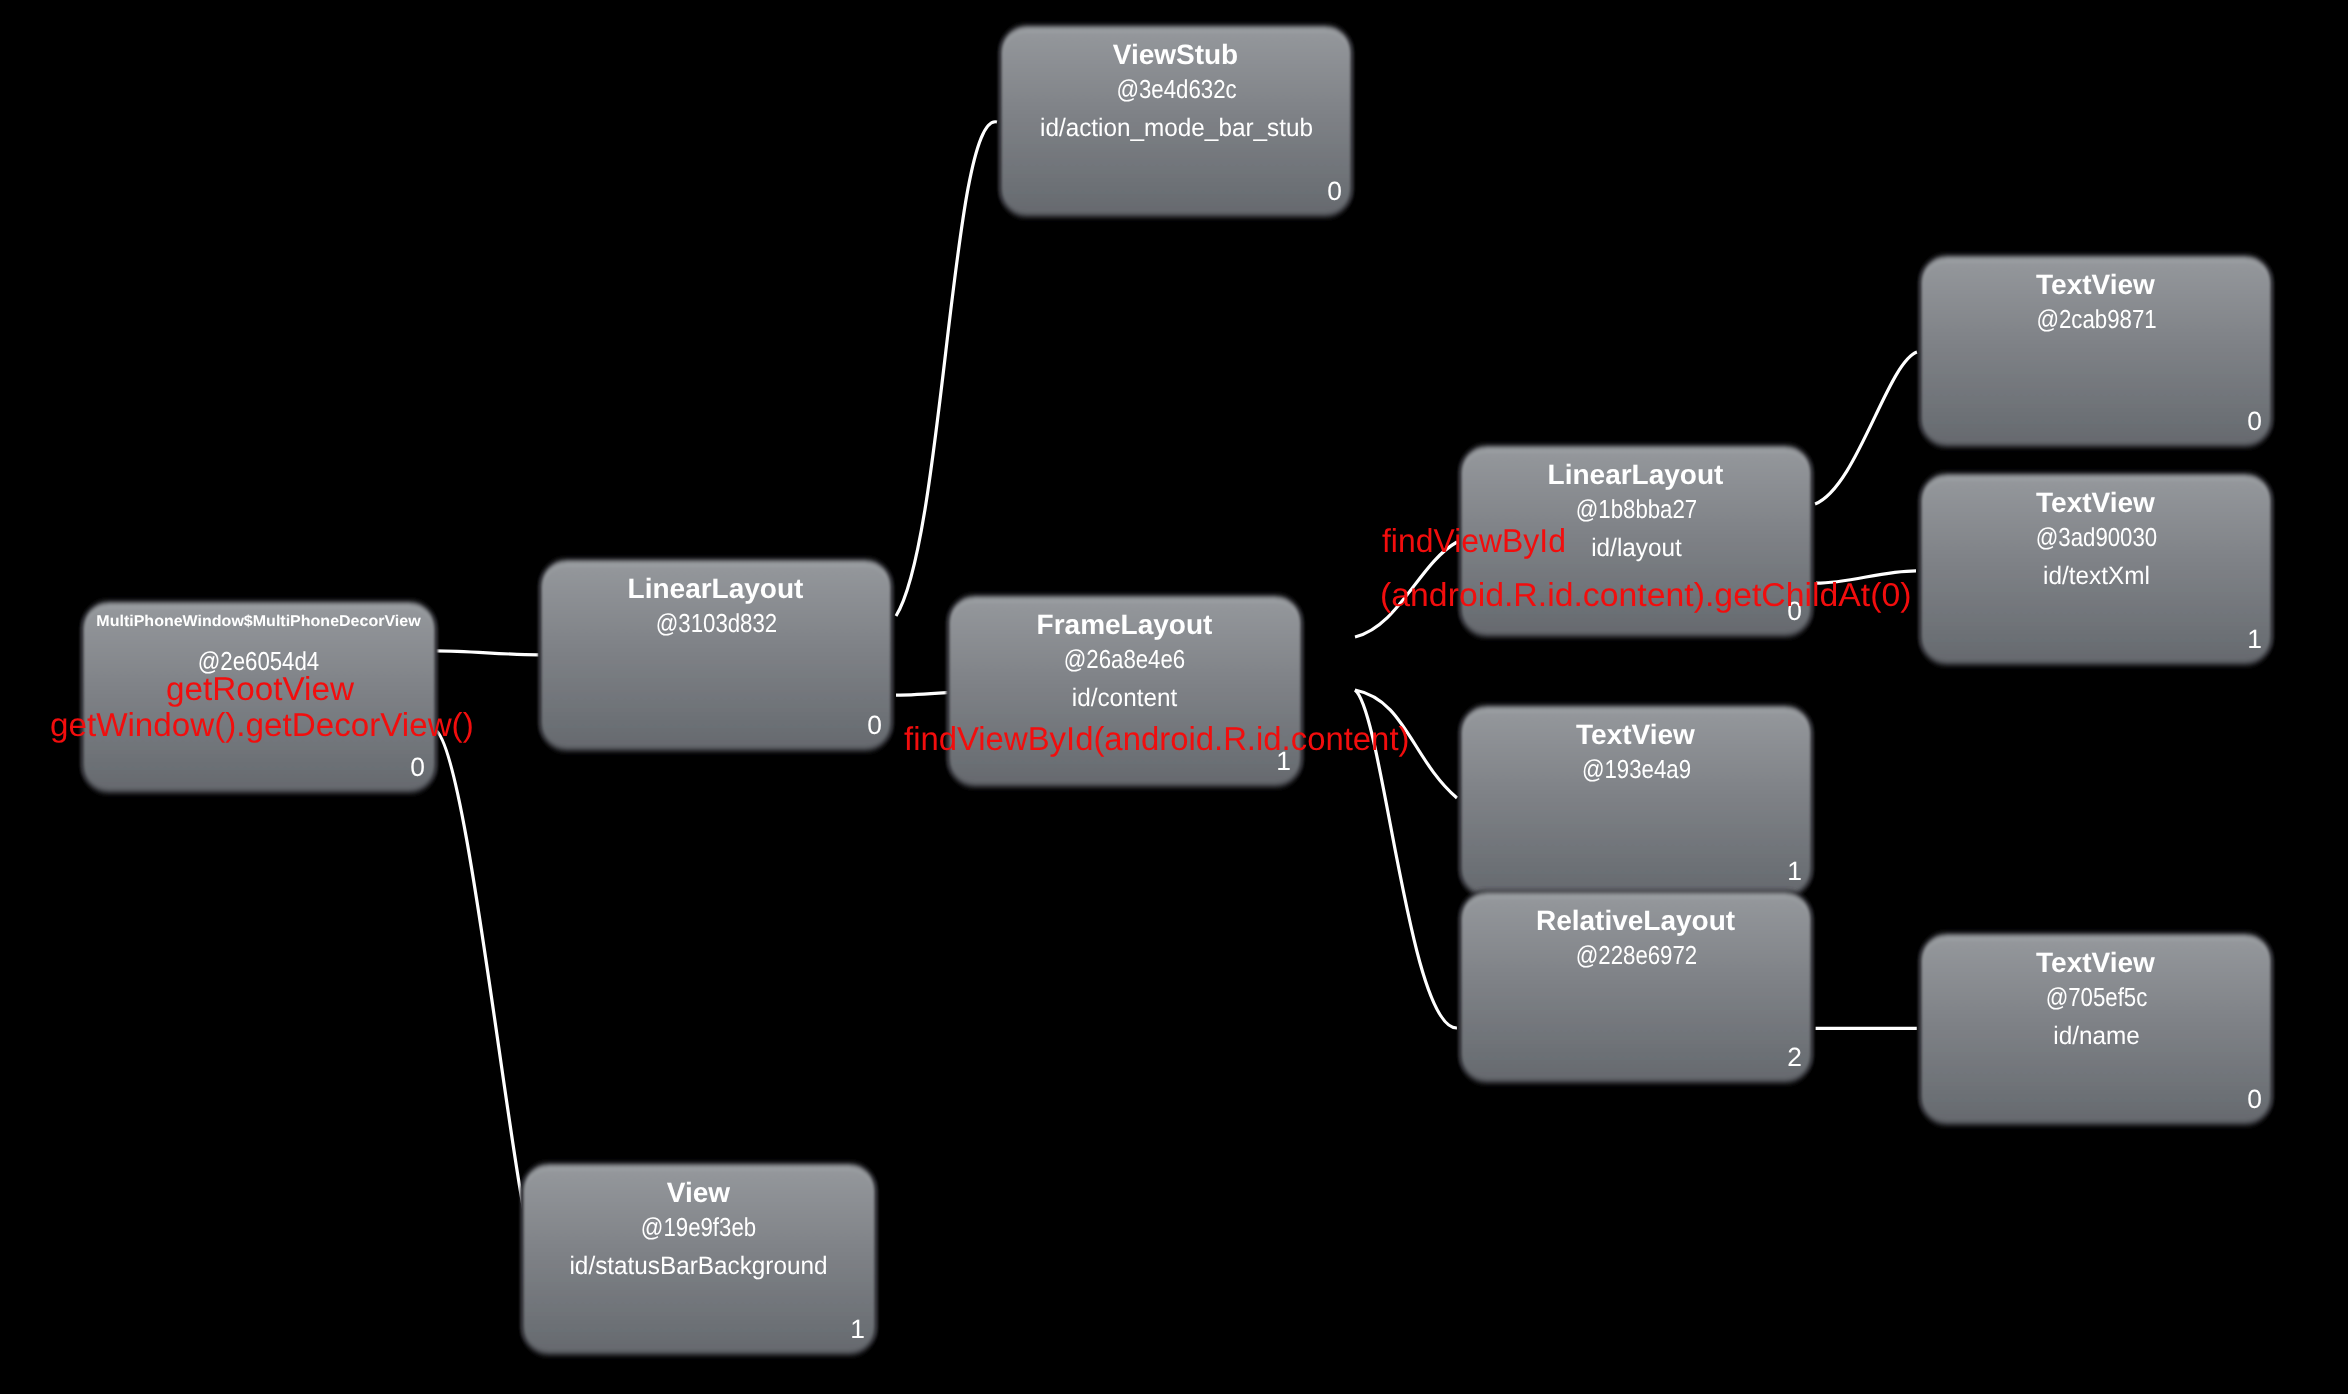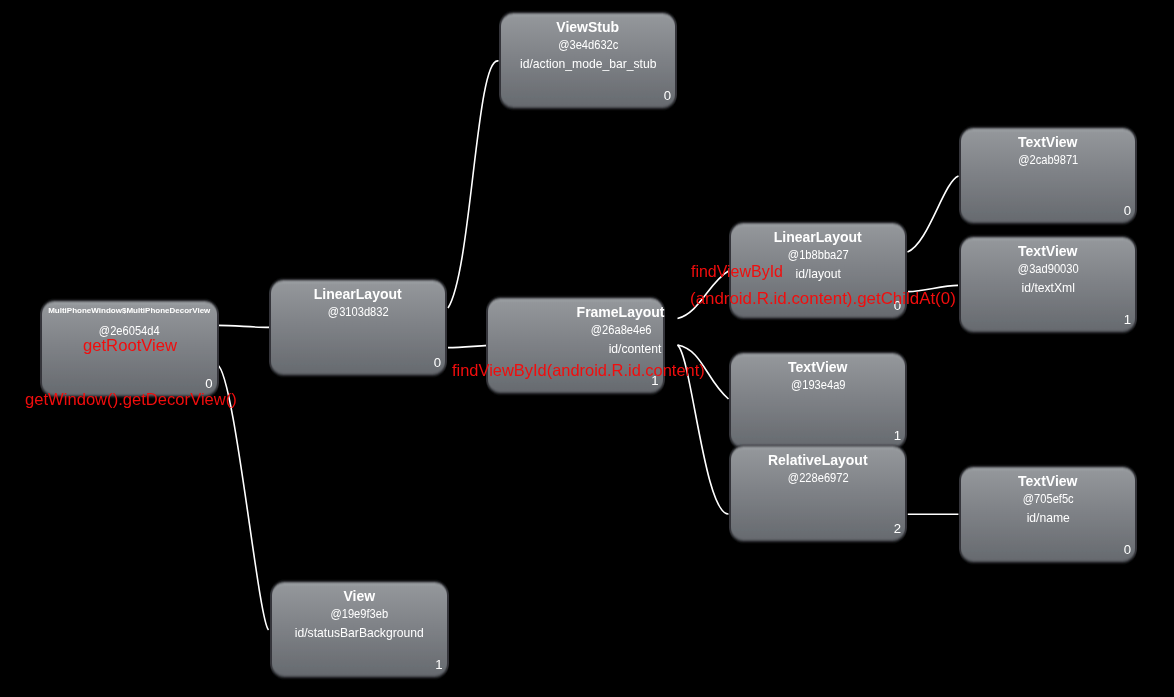--- a/index.html
+++ b/index.html
@@ -28,21 +28,21 @@
     box-shadow:inset 0 1.2px 0 rgba(196,199,203,0.5);
     filter:url(#soft-edge);
   }
   .n-title{font-weight:bold;font-size:14px;line-height:15px;position:absolute;left:0;right:0;top:7.7px;}
   .n-addr{font-size:13px;line-height:15px;position:absolute;left:0;right:0;top:25.1px;transform:scaleX(0.855);}
   .n-id{font-size:12.6px;line-height:15px;position:absolute;left:0;right:0;top:44.8px;transform:scaleX(0.965);}
   .n-count{position:absolute;right:6px;bottom:6.4px;font-size:13.2px;line-height:15px;}
   .lbl{position:absolute;color:#f20d0d;font-size:16.5px;white-space:nowrap;line-height:18px;
        transform-origin:left top;}
   [data-name="ann-getrootview"]{transform:scaleX(1.008);}
-  [data-name="ann-getdecorview"]{transform:scaleX(1.006);margin-top:36px;}
+  [data-name="ann-getdecorview"]{transform:scaleX(1.006);}
   [data-name="ann-findviewbyid-content"]{transform:scaleX(0.996);}
   [data-name="ann-findviewbyid"]{transform:scaleX(0.967);}
   [data-name="ann-getchildat"]{transform:scaleX(1.024);}
   .title-small{font-size:7.8px;font-weight:bold;top:3.3px;transform:scaleX(1.027);}
   .node.compact .n-addr{top:23.3px;}
 </style>
 </head>
 <body>
 
 <svg width="0" height="0" style="position:absolute" data-name="filter-defs" aria-hidden="true">
@@ -79,28 +79,28 @@
         <div class="n-addr" data-name="node-address">@3103d832</div>
         <div class="n-count" data-name="node-child-count">0</div>
       </div>
       <div class="node" data-name="node-viewstub" style="left: 498.5px; top: 12.2px;">
         <div class="node-bg" data-name="node-surface"></div>
         <div class="n-title" data-name="node-title">ViewStub</div>
         <div class="n-addr" data-name="node-address">@3e4d632c</div>
         <div class="n-id" data-name="node-resource-id">id/action_mode_bar_stub</div>
         <div class="n-count" data-name="node-child-count">0</div>
       </div>
-      <div class="node" data-name="node-frame" style="left: 486px; top: 297.2px; text-align: right;">
+      <div class="node" data-name="node-frame" style="left: 473px; top: 297.2px;">
         <div class="node-bg" data-name="node-surface"></div>
         <div class="n-title" data-name="node-title">FrameLayout</div>
         <div class="n-addr" data-name="node-address">@26a8e4e6</div>
         <div class="n-id" data-name="node-resource-id">id/content</div>
         <div class="n-count" data-name="node-child-count">1</div>
       </div>
-      <div class="node" data-name="node-statusbar" style="left: 270px; top: 581.2px; text-align: center;">
+      <div class="node" data-name="node-statusbar" style="left: 260px; top: 581.2px; text-align: center;">
         <div class="node-bg" data-name="node-surface"></div>
         <div class="n-title" data-name="node-title">View</div>
         <div class="n-addr" data-name="node-address">@19e9f3eb</div>
         <div class="n-id" data-name="node-resource-id">id/statusBarBackground</div>
         <div class="n-count" data-name="node-child-count">1</div>
       </div>
       <div class="node" data-name="node-linear2" style="left: 728.5px; top: 222.2px;">
         <div class="node-bg" data-name="node-surface"></div>
         <div class="n-title" data-name="node-title">LinearLayout</div>
         <div class="n-addr" data-name="node-address">@1b8bba27</div>

